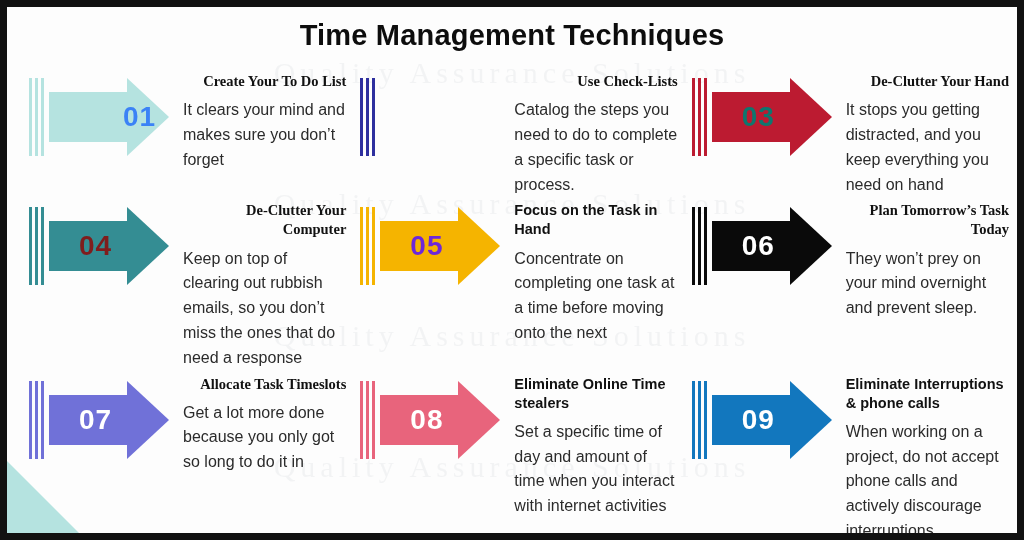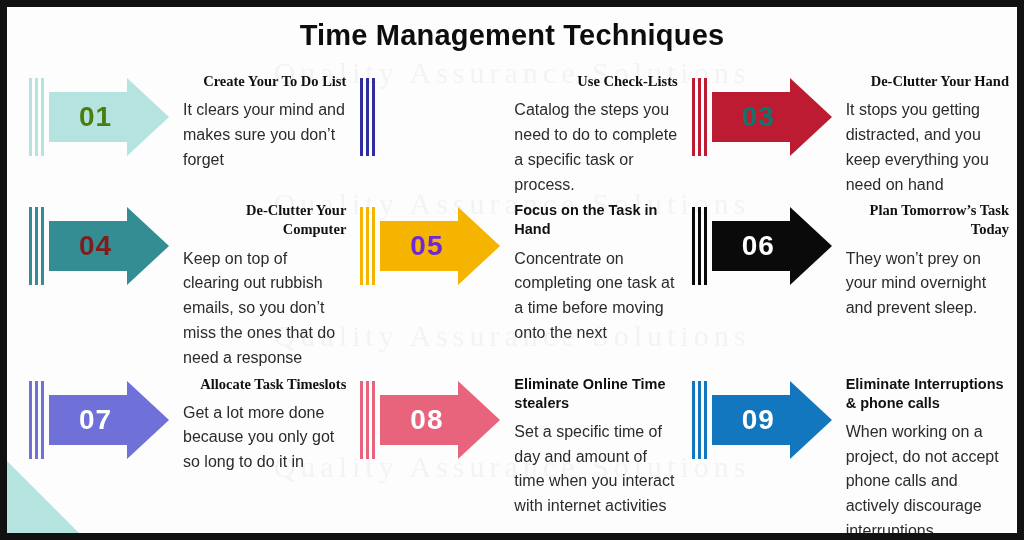--- a/index.html
+++ b/index.html
@@ -174,21 +174,21 @@
     <div class="cell">
       <div class="arrow-wrap">
         <div class="bars">
           <i style="background: rgb(181, 227, 224);"></i>
           <i style="background: rgb(181, 227, 224);"></i>
           <i style="background: rgb(181, 227, 224);"></i>
         </div>
         <div class="arrow">
           <div class="shaft" style="background: rgb(181, 227, 224);"></div>
           <div class="head" style="border-left: 42px solid rgb(181, 227, 224);"></div>
-          <div class="num" style="color: #4d7c0f;">01</div>
+          <div class="num" style="color: #3b82f6; margin-left: 44px;">01</div>
         </div>
       </div>
       <div class="text">
         <div class="step-title center">Create Your To Do List</div>
         <div class="step-desc">It clears your mind and makes sure you don’t forget</div>
       </div>
     </div>
 
     <div class="cell">
       <div class="arrow-wrap">

